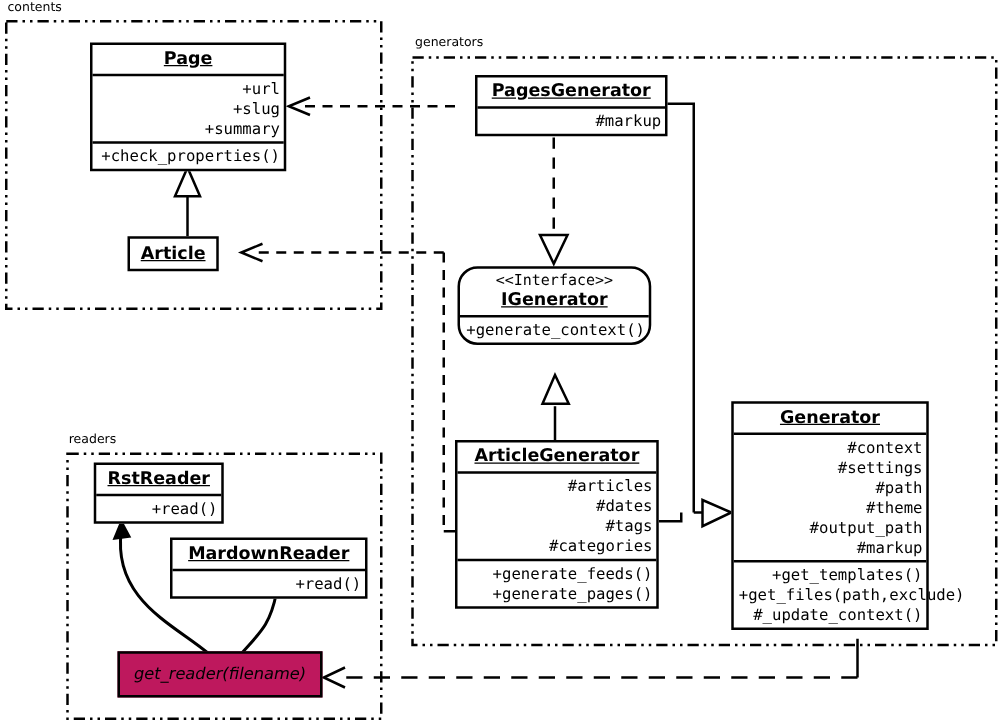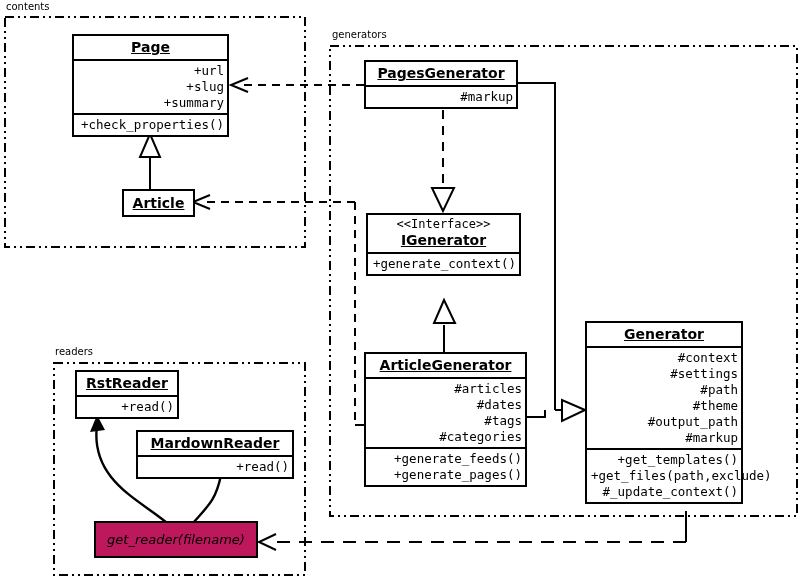--- a/index.html
+++ b/index.html
@@ -106,32 +106,32 @@
     <div class="comp sep">
       <div>+url</div>
       <div>+slug</div>
       <div>+summary</div>
     </div>
     <div class="comp sep">
       <div>+check_properties()</div>
     </div>
   </div>
 
-  <div class="cls simple" style="left:122px;top:189px;width:73px;">
+  <div class="cls simple" style="left:102px;top:189px;width:73px;">
     <div class="name">Article</div>
   </div>
 
-  <div class="cls" style="left:364px;top:60px;width:154px;">
+  <div class="cls" style="left:380px;top:60px;width:154px;">
     <div class="name">PagesGenerator</div>
     <div class="comp sep">
       <div>#markup</div>
     </div>
   </div>
 
-  <div class="cls" style="left:366px;top:213px;width:155px;">
+  <div class="cls" style="left:366px;top:213px;width:155px;border-radius:16px;">
     <div class="stereo">&lt;&lt;Interface&gt;&gt;</div>
     <div class="name" style="padding-top:1px;">IGenerator</div>
     <div class="comp sep">
       <div>+generate_context()</div>
     </div>
   </div>
 
   <div class="cls" style="left:364px;top:352px;width:163px;">
     <div class="name">ArticleGenerator</div>
     <div class="comp sep">

